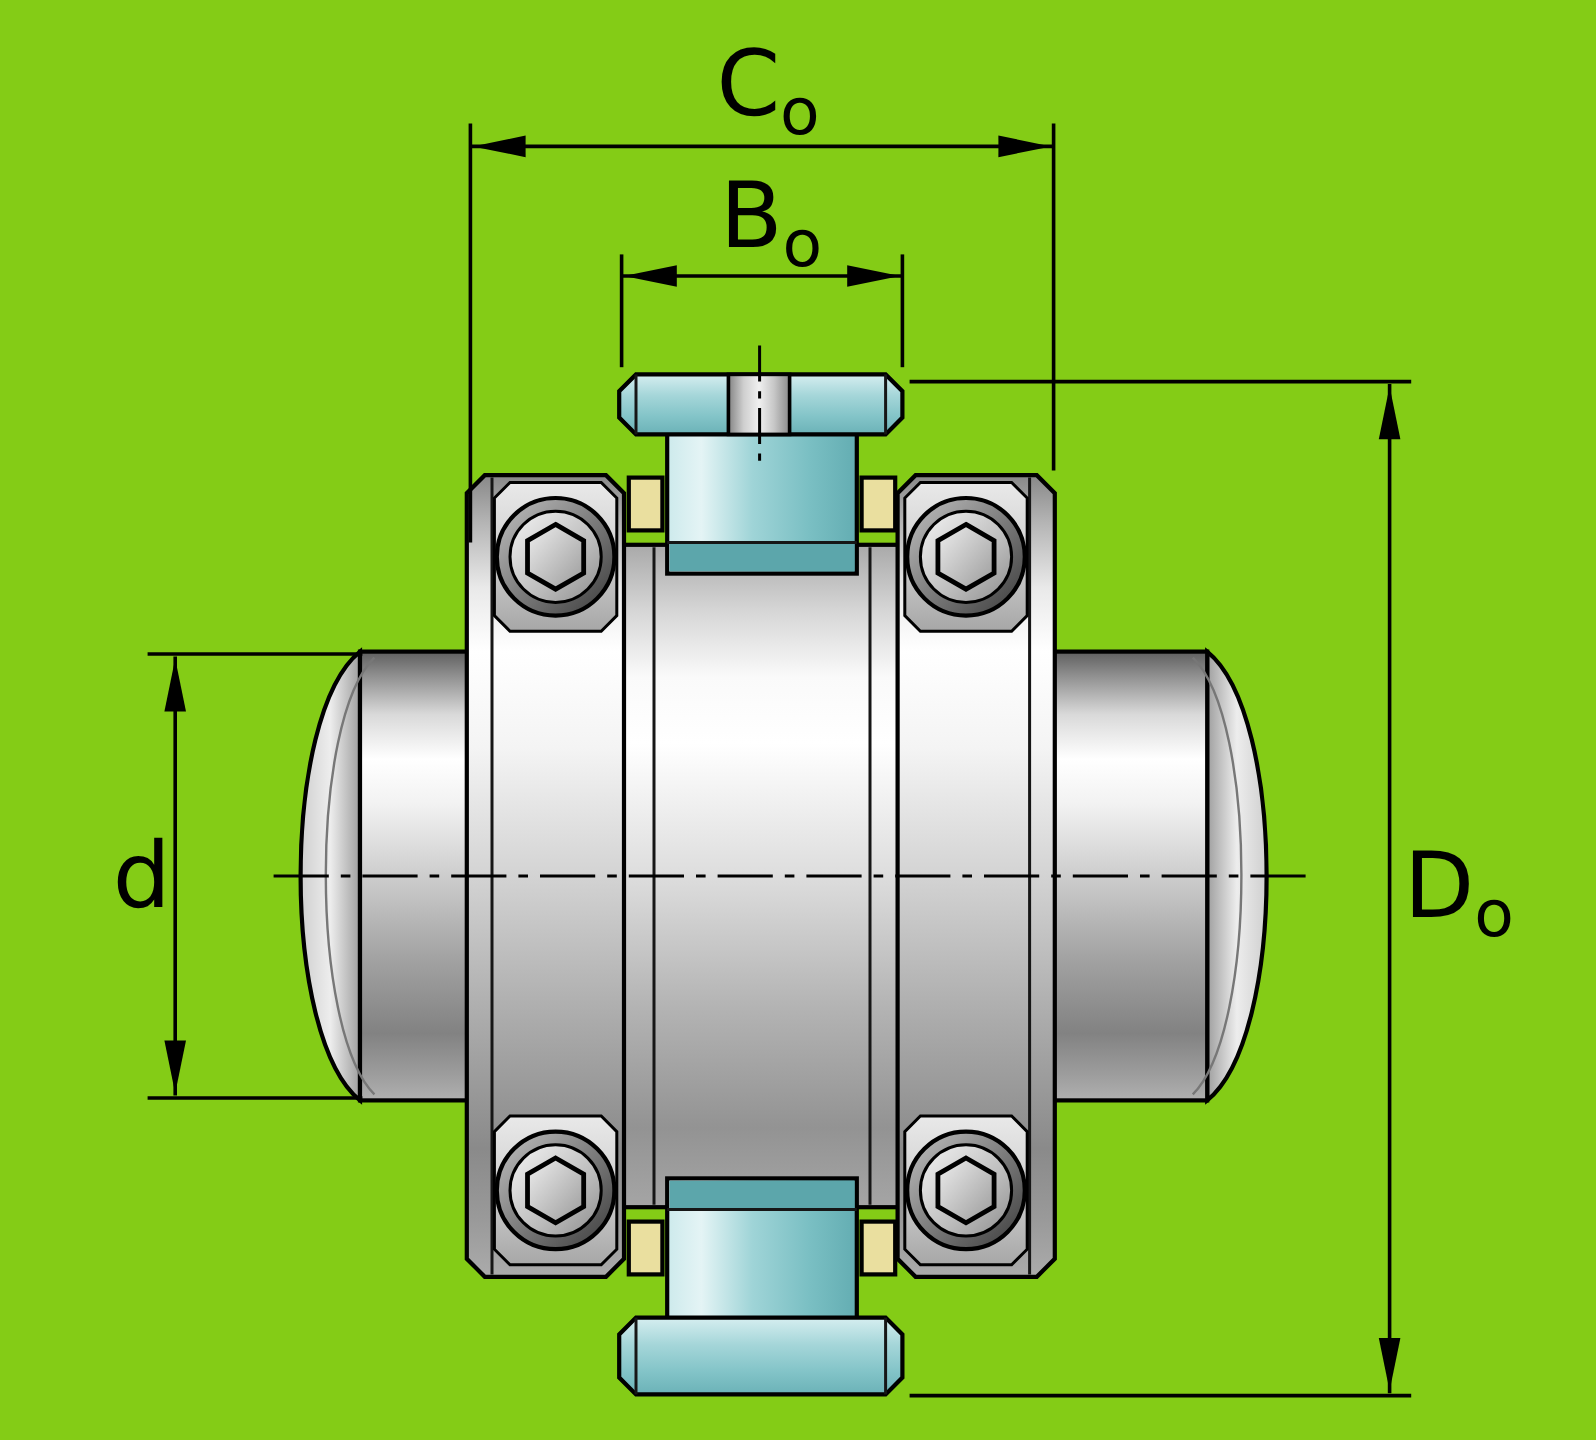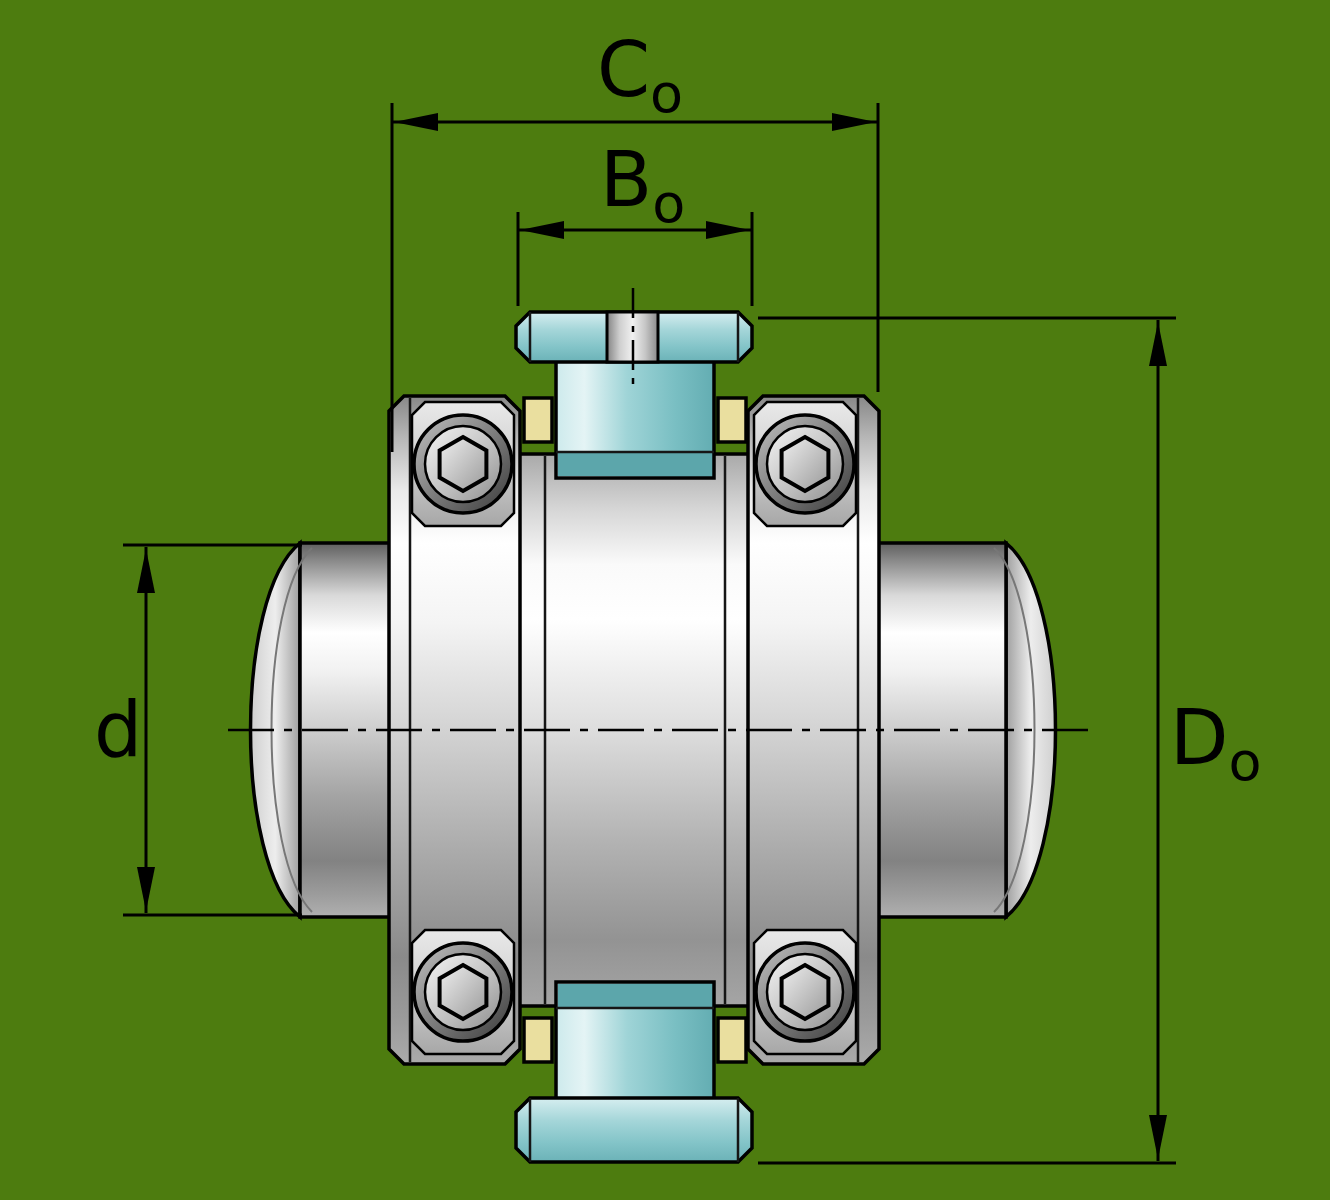--- a/index.html
+++ b/index.html
@@ -1,16 +1,16 @@
 <!DOCTYPE html>
 <html><head>
 <meta charset="utf-8">
 <style>
   html,body{margin:0;padding:0;background:#fff;}
-  .canvas{position:relative;width:1330px;height:1200px;background:#4d7c0f;overflow:hidden;}
+  .canvas{position:relative;width:1330px;height:1200px;background:#84cc16;overflow:hidden;}
   svg{position:absolute;inset:0;display:block;}
   .dim-text{font-family:"DejaVu Sans","Liberation Sans",sans-serif;font-size:76px;fill:#000;}
   .dim-text .sub{font-size:54px;}
   .outline{stroke:#000;stroke-width:3.5;}
   .detail{stroke:#161616;stroke-width:2.5;fill:none;}
   .dimline{stroke:#000;stroke-width:3;fill:none;}
 </style>
 </head>
 <body>
 

